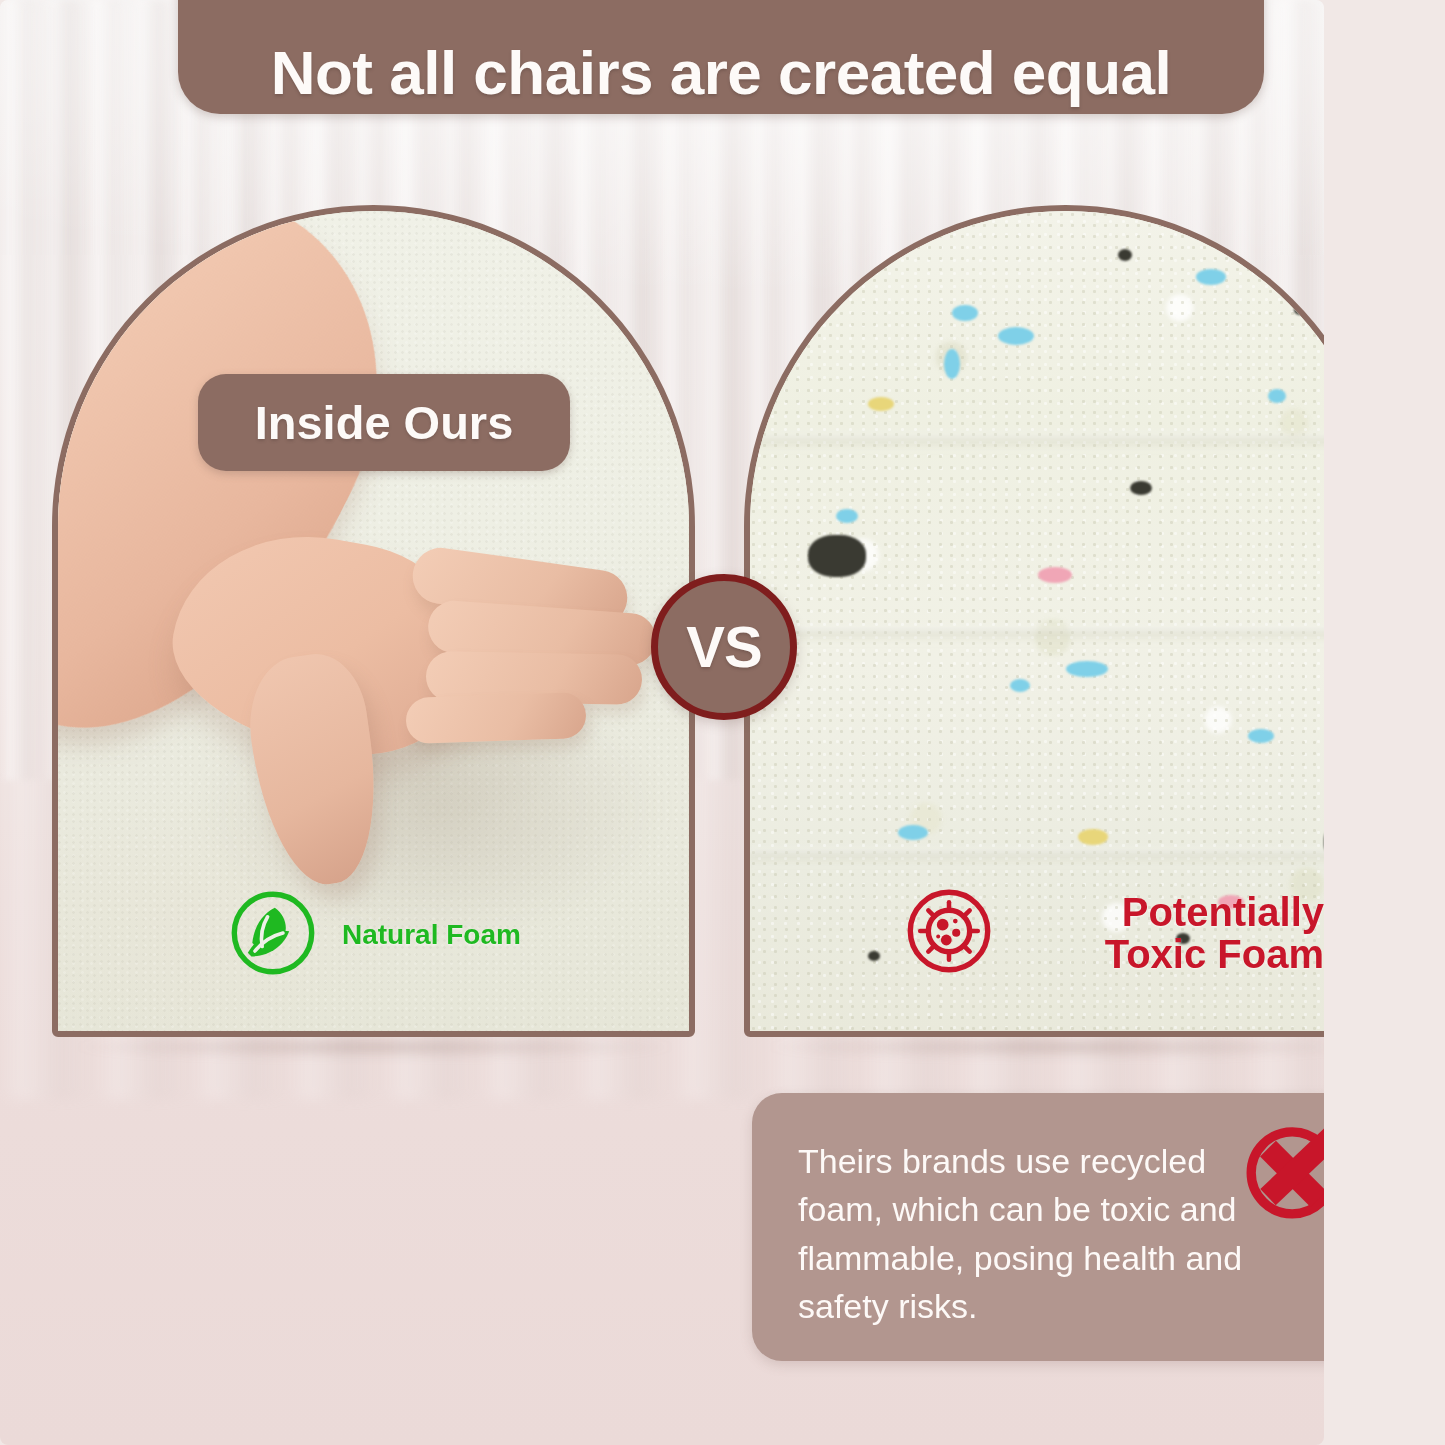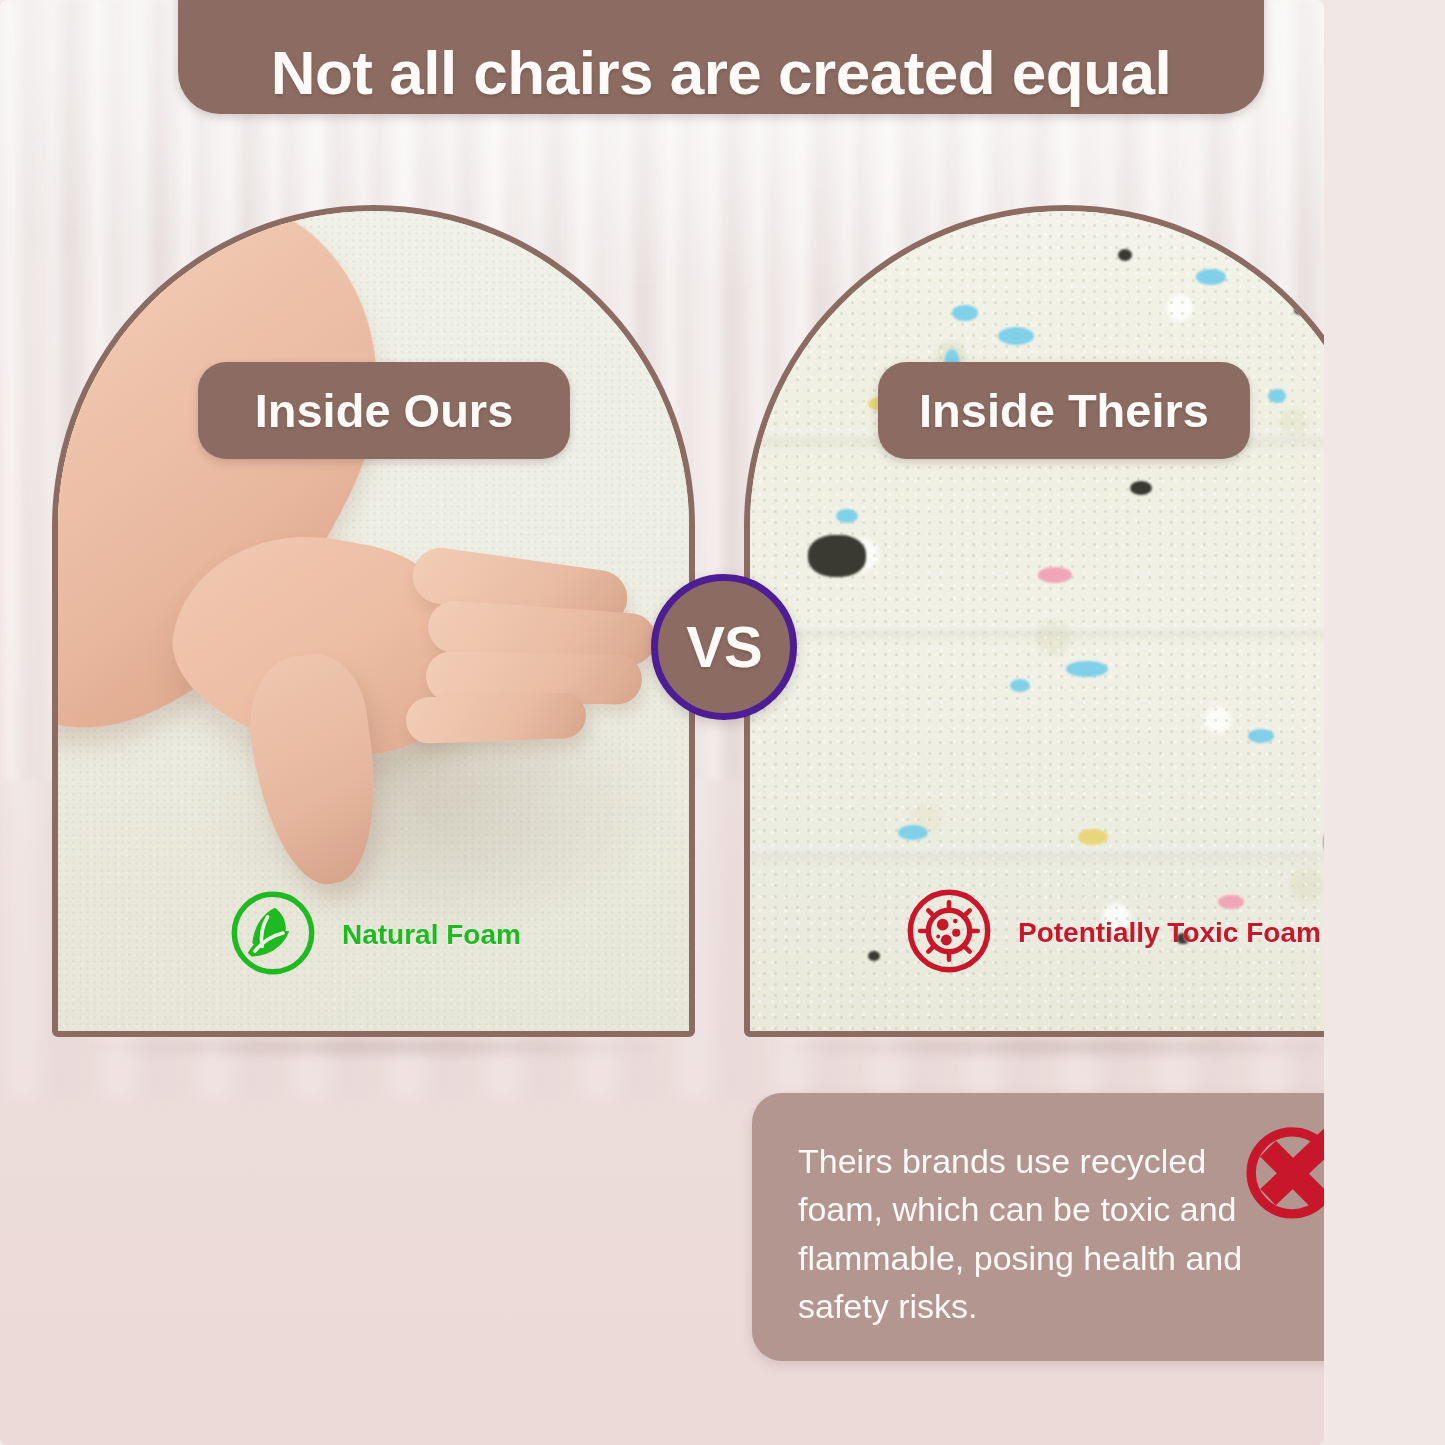--- a/index.html
+++ b/index.html
@@ -233,20 +233,21 @@
 
   
   .label-pill {
     position: absolute;
     background: #8c6c62;
     border-radius: 28px;
     box-shadow: 0 3px 9px rgba(110,86,80,.28);
     display: flex;
     align-items: center;
     justify-content: center;
+    margin-top: 12px;
   }
   .label-pill span {
     color: #fdfaf8;
     font-weight: bold;
     font-size: 47px;
     line-height: 1;
     white-space: nowrap;
     text-shadow: 0 2px 3px rgba(80,60,55,.30);
   }
   #pill-ours   { left: 198px; top: 362px; width: 372px; height: 97px; }
@@ -254,21 +255,21 @@
 
   
   #vs-badge {
     position: absolute;
     left: 651px;
     top: 574px;
     width: 146px;
     height: 146px;
     border-radius: 50%;
     background: #8c6c62;
-    border: 7px solid #4c1d95;
+    border: 7px solid #7f1d1d;
     display: flex;
     align-items: center;
     justify-content: center;
     box-shadow: 0 4px 12px rgba(110,86,80,.25);
     z-index: 6;
   }
   #vs-badge span {
     color: #fdfaf8;
     font-weight: bold;
     font-size: 58px;
@@ -293,21 +294,21 @@
     line-height: 1.05;
     text-shadow: 0 1px 2px rgba(255,255,255,.6);
   }
   #badge-natural .badge-text {
     color: #1fb921;
     font-size: 28px;
     text-align: center;
   }
   #badge-toxic .badge-text {
     color: #c8162a;
-    font-size: 28px;
+    font-size: 40px;
     text-align: right;
   }
 
   
   .caption-box {
     position: absolute;
     top: 1093px;
     height: 268px;
     border-radius: 30px;
     box-shadow: 0 4px 12px rgba(130,104,98,.22);
@@ -416,23 +417,20 @@
 
       <div class="speck pink" style="left:290px;  top:358px; width:34px; height:16px;"></div>
       <div class="speck pink" style="left:470px;  top:686px; width:26px; height:14px;"></div>
       <div class="speck yell" style="left:330px;  top:620px; width:30px; height:16px;"></div>
       <div class="speck yell" style="left:120px;  top:188px; width:26px; height:14px;"></div>
     </div>
   </div>
 
   <div class="label-pill" id="pill-ours">
     <span>Inside Ours</span>
-  </div>
-  <div class="label-pill" id="pill-theirs">
-    <span>Inside Theirs</span>
   </div>
 
   <div id="vs-badge">
     <span>VS</span>
   </div>
 
   <div class="foam-badge" id="badge-natural">
     <span>
       <svg width="90" height="90" viewBox="0 0 100 100" aria-hidden="true">
         <circle cx="50" cy="50" r="43" fill="none" stroke="#1fb921" stroke-width="6"></circle>

